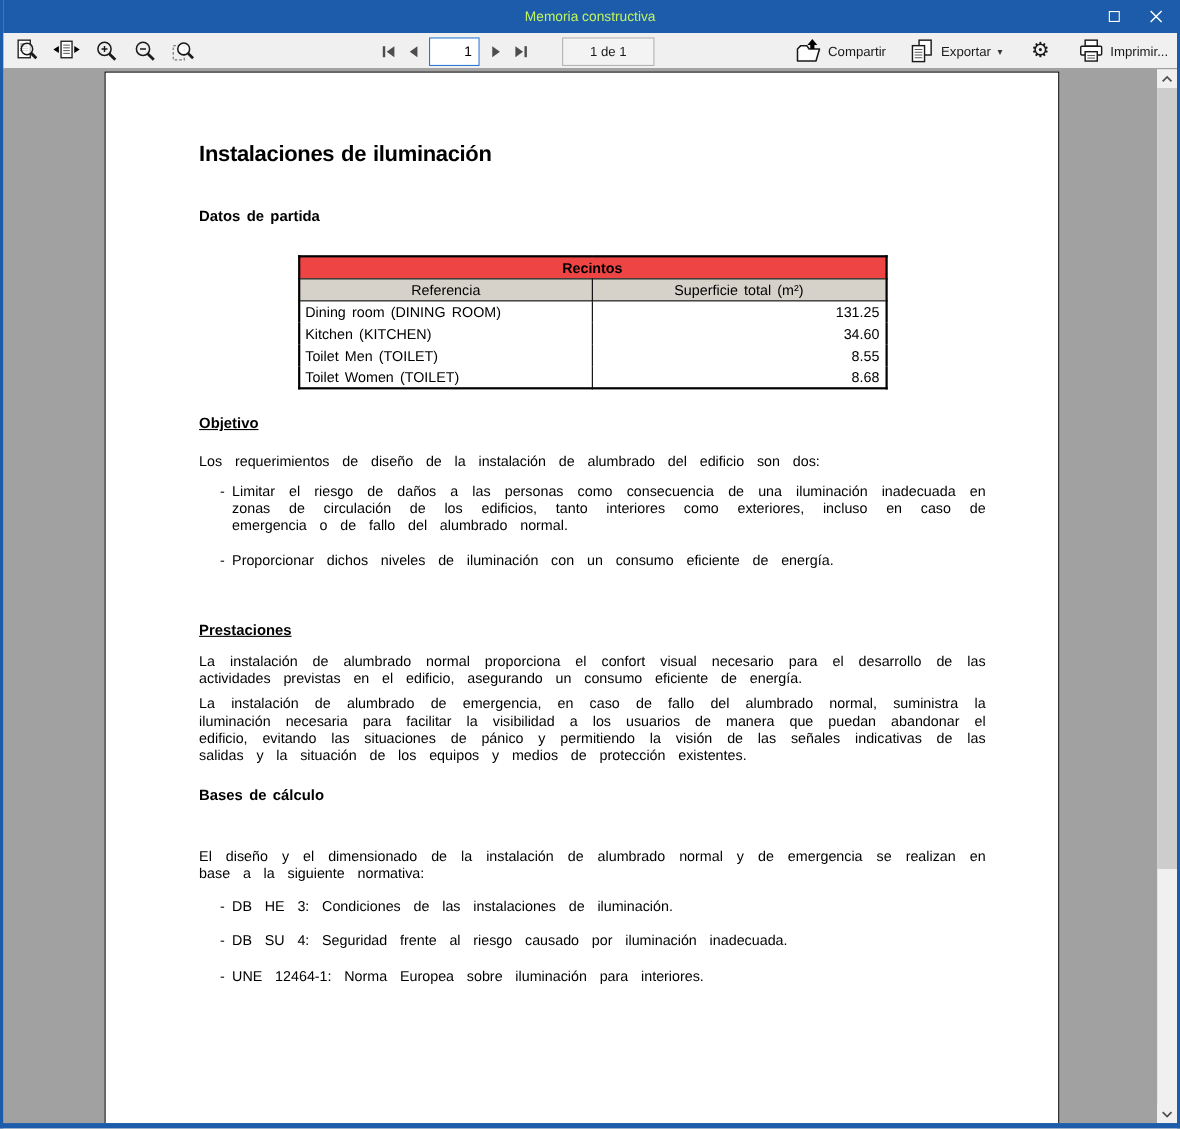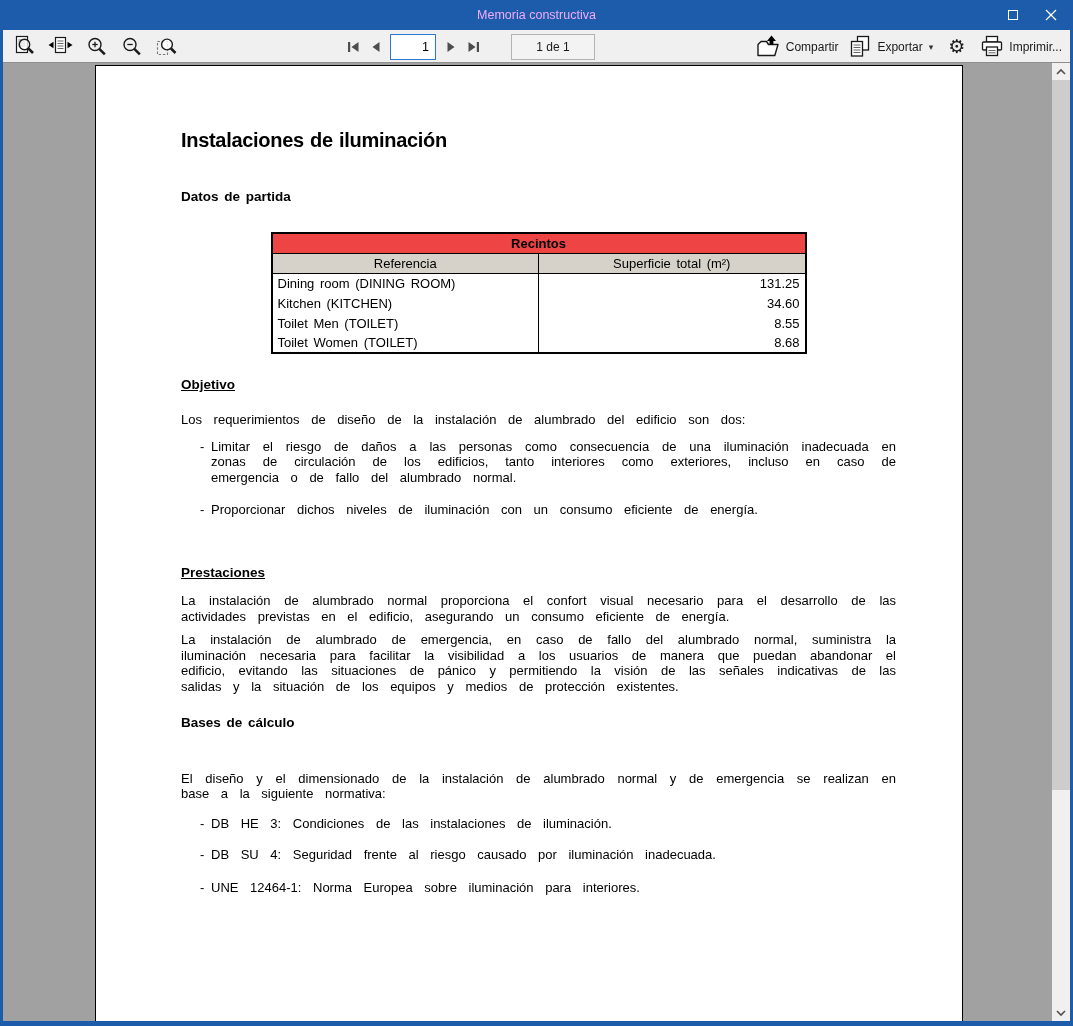--- a/index.html
+++ b/index.html
@@ -7,21 +7,21 @@
   body { font-family:"Liberation Sans", sans-serif; }
 
   .window{
     position:relative; width:1073px; height:1026px; overflow:hidden;
     border-left:3px solid #1c5caa; border-right:3px solid #1c5caa; border-bottom:5px solid #1c5caa;
     background:#a1a1a1;
   }
 
   
   .titlebar{
-    height:30px; background:#1c5caa; color:#f0abfc; position:relative;
+    height:30px; background:#1c5caa; color:#bef264; position:relative;
     display:flex; align-items:center; justify-content:center;
     font-size:12.5px;
   }
   .tb-buttons{ position:absolute; right:0; top:0; height:30px; display:flex; }
   .tb-btn{ width:38px; height:30px; display:flex; align-items:center; justify-content:center; cursor:default; }
   .max-glyph{ display:block; width:10px; height:10px; border:1.4px solid #fff; }
 
   
   .toolbar{
     height:33px; background:#f0f0f0; position:relative;
@@ -32,21 +32,21 @@
   .nav-group{ position:absolute; left:338px; top:3px; height:27px; display:flex; align-items:center; }
   .nav-btn{ width:23px; height:26px; display:flex; align-items:center; justify-content:center; }
   .page-input{
     width:46px; height:26px; margin:0 3px; border:1px solid #2a7ad4; background:#fff;
     text-align:right; padding-right:6px; font-size:12.5px; font-family:"Liberation Sans",sans-serif; outline:none;
   }
   .page-count{
     margin-left:26px; width:84px; height:26px; background:#f3f3f3; border:1px solid #b3b3b3;
     display:flex; align-items:center; justify-content:center; font-size:12px; color:#1a1a1a;
   }
-  .tool-right{ position:absolute; right:8px; top:3px; height:27px; display:flex; align-items:center; gap:10px; }
+  .tool-right{ position:absolute; right:8px; top:3px; height:27px; display:flex; align-items:center; gap:21px; }
   .labeled-btn{ display:flex; align-items:center; gap:5px; height:27px; font-size:12px; color:#1a1a1a; }
   .caret{ font-size:9px; color:#333; margin-left:1px; }
   .gear-glyph{ font-family:"DejaVu Sans",sans-serif; font-size:19px; line-height:1; color:#1a1a1a; }
 
   
   .viewer{ position:relative; height:958px; background:#a1a1a1; overflow:hidden; }
   .page{
     position:absolute; left:92px; top:2px; width:868px; bottom:-2px;
     background:#fff; border:1px solid #000;
   }

